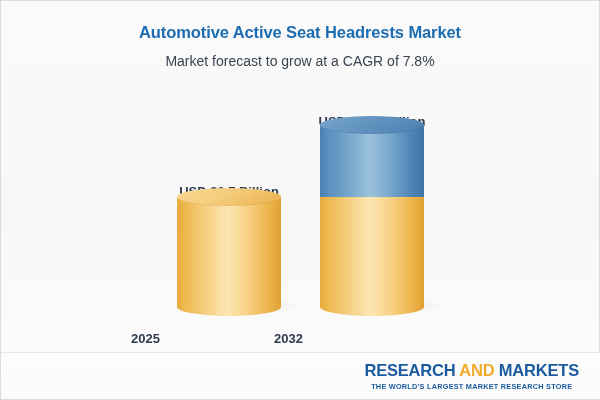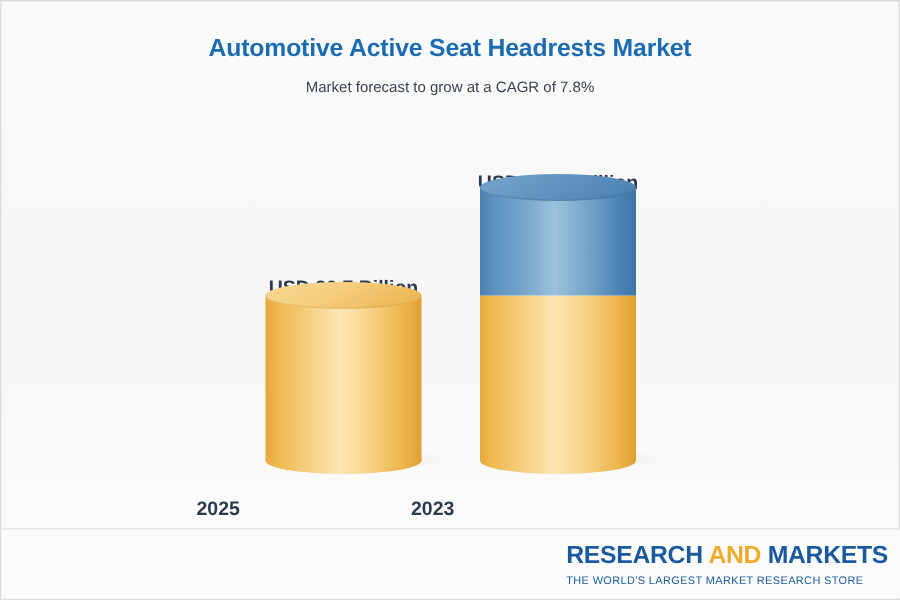--- a/index.html
+++ b/index.html
@@ -30,21 +30,21 @@
   }
   .chart-title {
     margin: 0;
     font-size: 16.5px;
     font-weight: bold;
     color: #1b6cb0;
     letter-spacing: -0.1px;
   }
   .chart-subtitle {
     margin: 11px 0 0 0;
-    font-size: 10px;
+    font-size: 14px;
     font-weight: normal;
     color: #3a4450;
   }
 
   
   .plot {
     position: absolute;
     left: 0;
     top: 80px;
     width: 600px;
@@ -170,36 +170,36 @@
   }
   .footer-url {
     position: absolute;
     left: 38px;
     top: 16px;
     font-size: 10.5px;
     color: #8b8b8b;
   }
   .logo {
     position: absolute;
-    right: 9px;
+    right: 22px;
     top: 8px;
-    text-align: left;
+    text-align: center;
   }
   .logo-main {
     font-size: 16.5px;
     font-weight: bold;
     letter-spacing: -0.2px;
     color: #1b5a9e;
     white-space: nowrap;
   }
   .logo-and { color: #f0ab2a; }
   .logo-tag {
     margin-top: 2px;
     font-size: 7.3px;
-    font-weight: normal;
+    font-weight: bold;
     letter-spacing: 0.25px;
     color: #1b5a9e;
     white-space: nowrap;
   }
 </style>
 </head>
 <body>
 
 <div class="infographic">
 
@@ -229,21 +229,21 @@
         <div class="cyl-shadow"></div>
         <div class="seg yellow" style="bottom:0; height:110px;">
           <div class="cyl-base"></div>
           <div class="seg-body"></div>
         </div>
         <div class="seg blue" style="top:0; height:72px;">
           <div class="seg-body"></div>
           <div class="cap"></div>
         </div>
       </div>
-      <div class="x-label">2023</div>
+      <div class="x-label">2032</div>
     </div>
 
   </div>
 
   <div class="footer">
     <div class="logo">
       <div class="logo-main"><span>RESEARCH</span> <span class="logo-and">AND</span> <span>MARKETS</span></div>
       <div class="logo-tag">THE WORLD'S LARGEST MARKET RESEARCH STORE</div>
     </div>
   </div>

